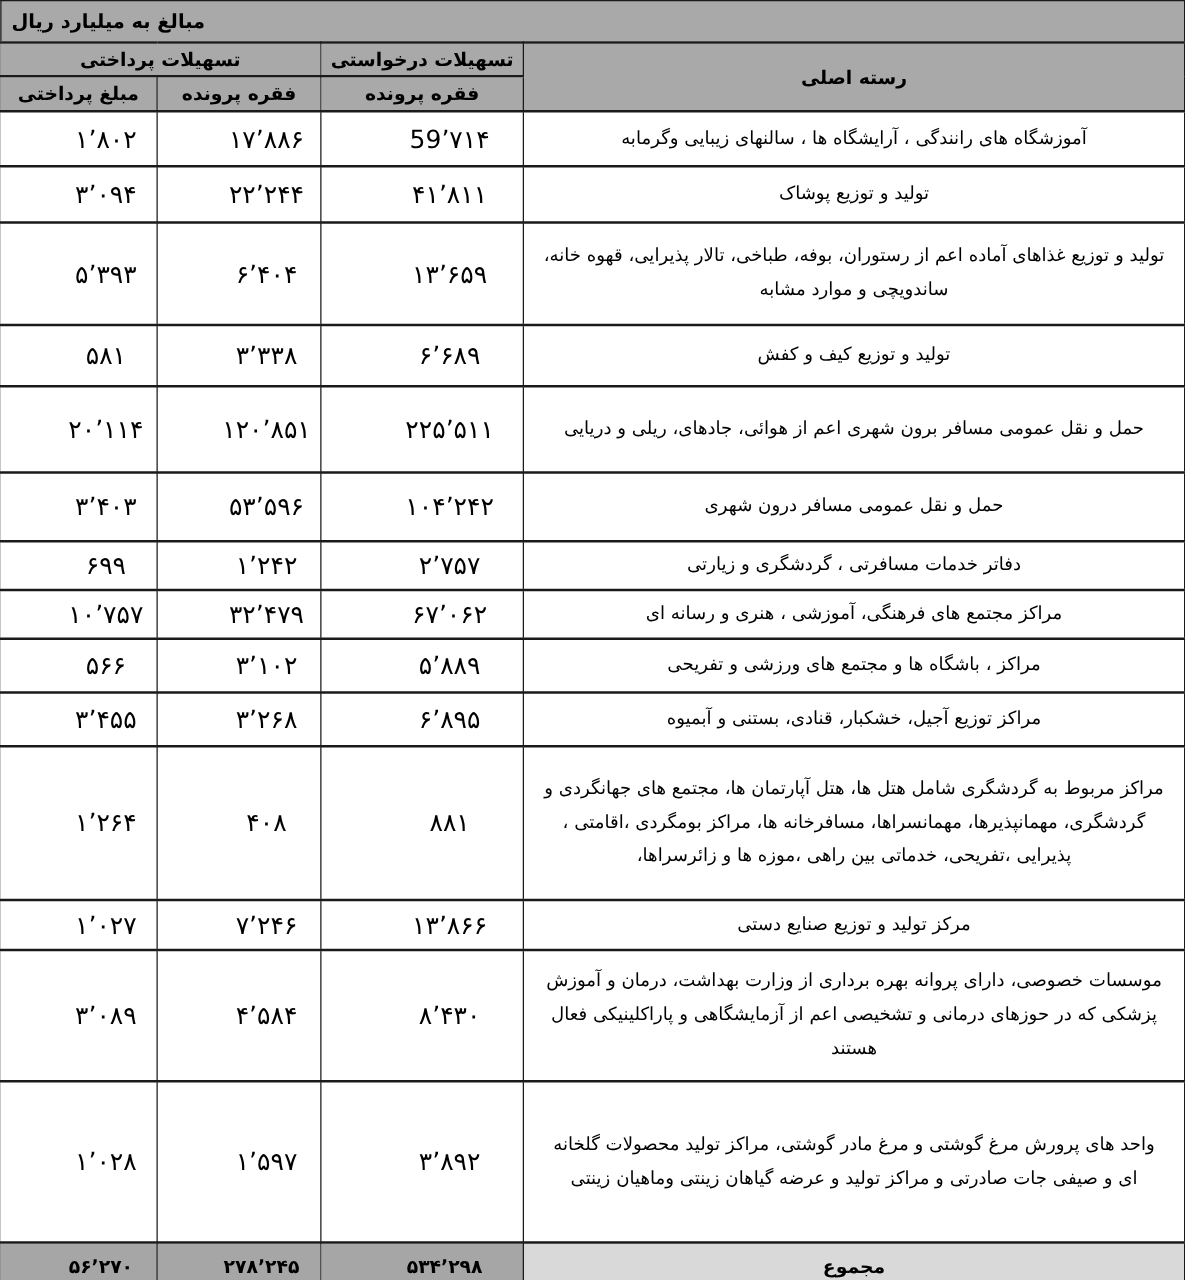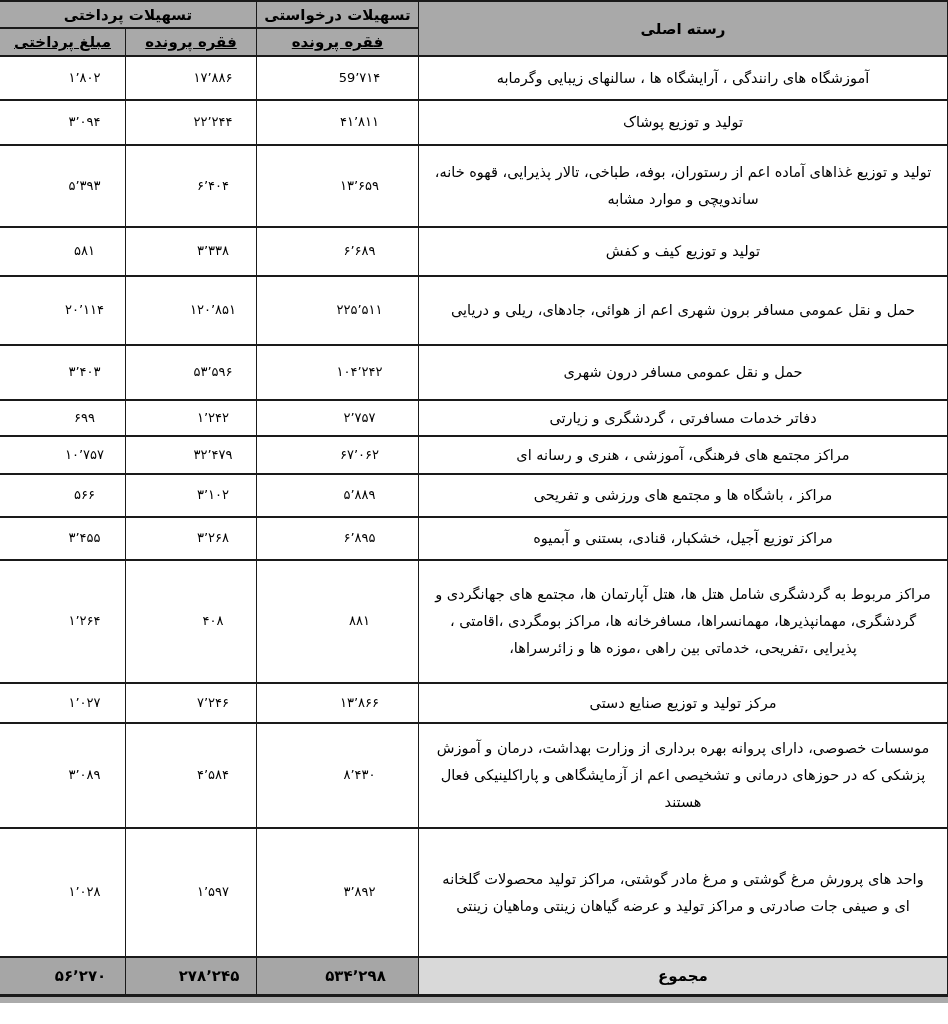--- a/index.html
+++ b/index.html
@@ -54,32 +54,32 @@
     color:#000;
     overflow:hidden;
   }
   table.main tr{border-top:2px solid var(--border-black);border-bottom:2px solid var(--border-black);}
   thead th{
     background:var(--header-gray);
     font-weight:bold;
     font-size:15px;
     height:27px;
   }
-  thead tr.sub th{height:28px;text-decoration:underline;}
+  thead tr.sub th{height:28px;}
   tbody td{
     background:#ffffff;
     font-size:14.5px;
     line-height:1.85;
   }
   tbody td.cat{
     padding:1px 14px;
     font-size:14.5px;
   }
   tbody td.num{
-    font-size:13px;
+    font-size:20px;
     letter-spacing:.5px;
     padding-left:44px;
   }
   tfoot td{
     font-weight:bold;
     font-size:15px;
     height:38px;
   }
   tfoot td.num{background:var(--total-dark);padding-left:36px;}
   tfoot td.label{background:var(--total-light);text-align:center;}
@@ -87,20 +87,23 @@
     height:7px;
     background:#ababab;
     border-top:1.5px solid var(--border-black);
   }
 </style>
 </head>
 <body>
 
 <div class="page">
 
+  <div class="title-bar">
+    <span class="title-text">مبالغ به میلیارد ریال</span>
+  </div>
 
   <table class="main">
     <colgroup>
       <col style="width:529px">
       <col style="width:162px">
       <col style="width:131px">
       <col style="width:126px">
     </colgroup>
     <thead>
       <tr>

